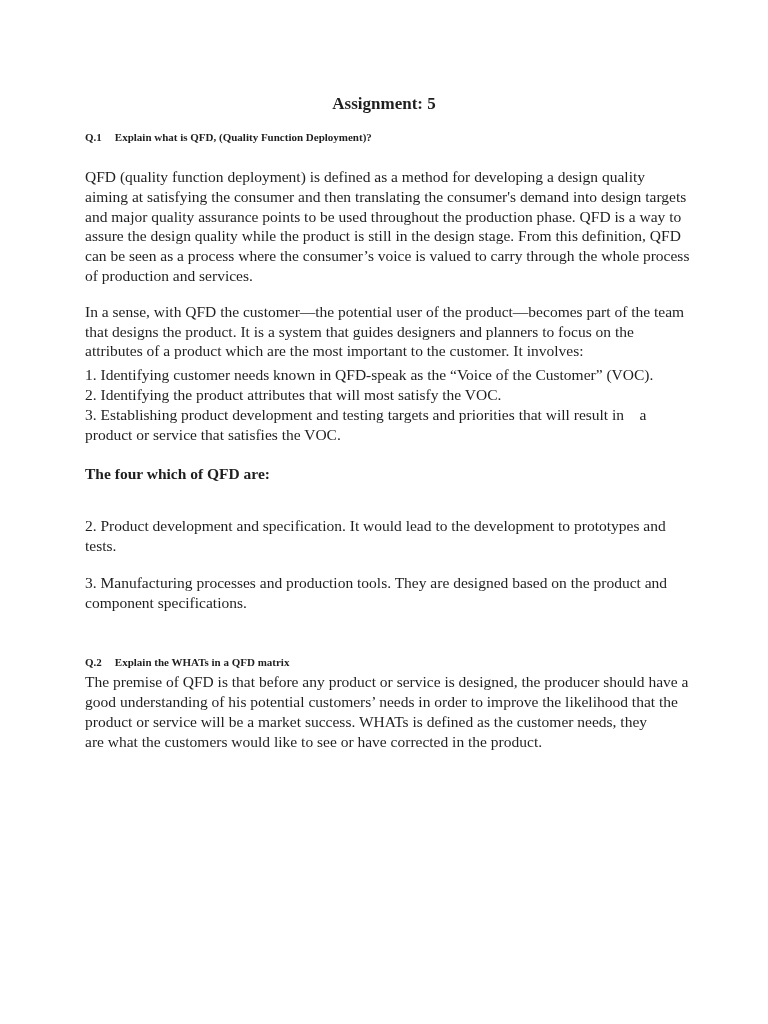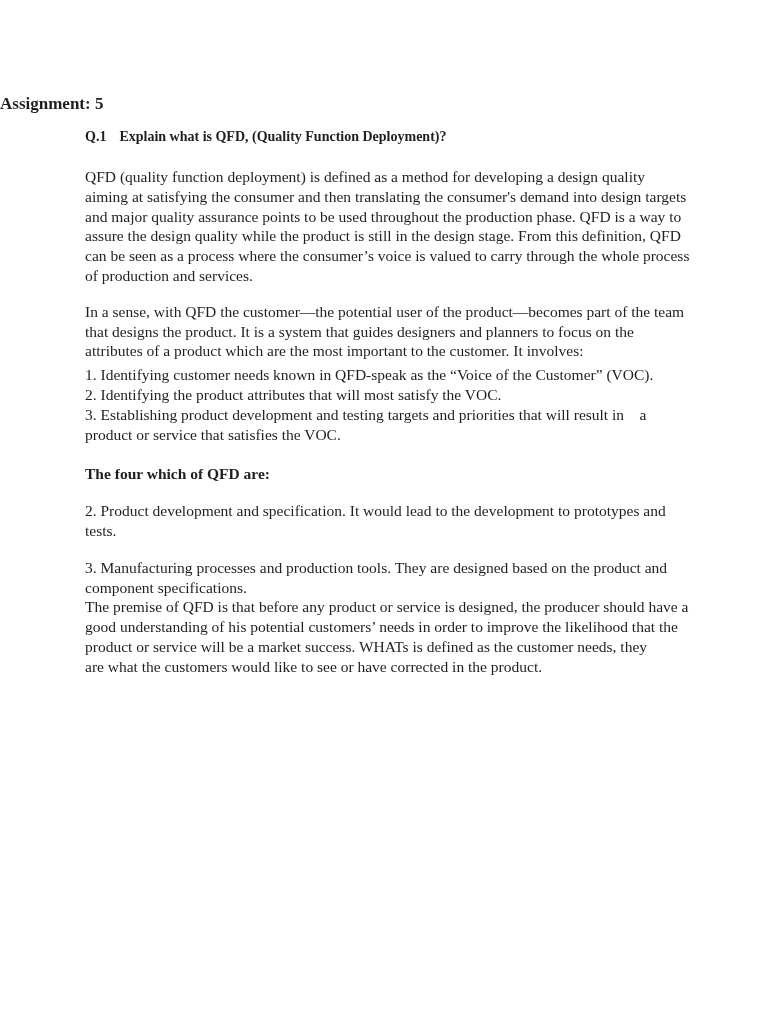--- a/index.html
+++ b/index.html
@@ -12,51 +12,51 @@
   .page {
     position: relative;
     width: 768px;
     height: 1024px;
     background: #ffffff;
     overflow: hidden;
   }
   .doc-title {
     margin-top: 94px;
     width: 768px;
-    text-align: left;
+    text-align: center;
     font-size: 17px;
     line-height: 20px;
     font-weight: bold;
   }
   .content {
     padding-left: 85px;
     padding-right: 55px;
   }
   .q-heading {
-    font-size: 14px;
+    font-size: 11px;
     line-height: 20px;
     font-weight: bold;
     white-space: pre;
   }
   .q-text { margin-left: 13px; }
   .para {
     font-size: 15.5px;
     line-height: 19.8px;
     white-space: pre;
   }
   .bold { font-weight: bold; }
 
   .mt-q1-heading   { margin-top: 13px; }
   .mt-intro        { margin-top: 8px;  }
   .mt-definition   { margin-top: 20px; }
   .mt-team         { margin-top: 16px; }
   .mt-involves     { margin-top: 4px; }
   .mt-phases-head  { margin-top: 20px; }
   .mt-phase1       { margin-top: 23px; }
-  .mt-phase2       { margin-top: 17px; }
+  .mt-phase2       { margin-top: 32px; }
   .mt-phase3       { margin-top: 17px; }
   .mt-phase4       { margin-top: 15px; }
   .mt-q2-heading   { margin-top: 40px; }
   .mt-q2-para      { margin-top: 0; }
 </style>
 </head>
 <body>
 
 <div class="page">
 
@@ -86,20 +86,21 @@
     <p class="para bold mt-phases-head">The four which of QFD are:</p>
 
 
     <p class="para mt-phase2">2. Product development and specification. It would lead to the development to prototypes and
 tests.</p>
 
     <p class="para mt-phase3">3. Manufacturing processes and production tools. They are designed based on the product and
 component specifications.</p>
 
 
+    <h2 class="q-heading mt-q2-heading"><span>Q.2</span><span class="q-text">Explain the WHATs in a QFD matrix</span></h2>
 
     <p class="para mt-q2-para">The premise of QFD is that before any product or service is designed, the producer should have a
 good understanding of his potential customers’ needs in order to improve the likelihood that the
 product or service will be a market success. WHATs is defined as the customer needs, they
 are what the customers would like to see or have corrected in the product.</p>
 
   </div>
 </div>
 
 </body></html>

